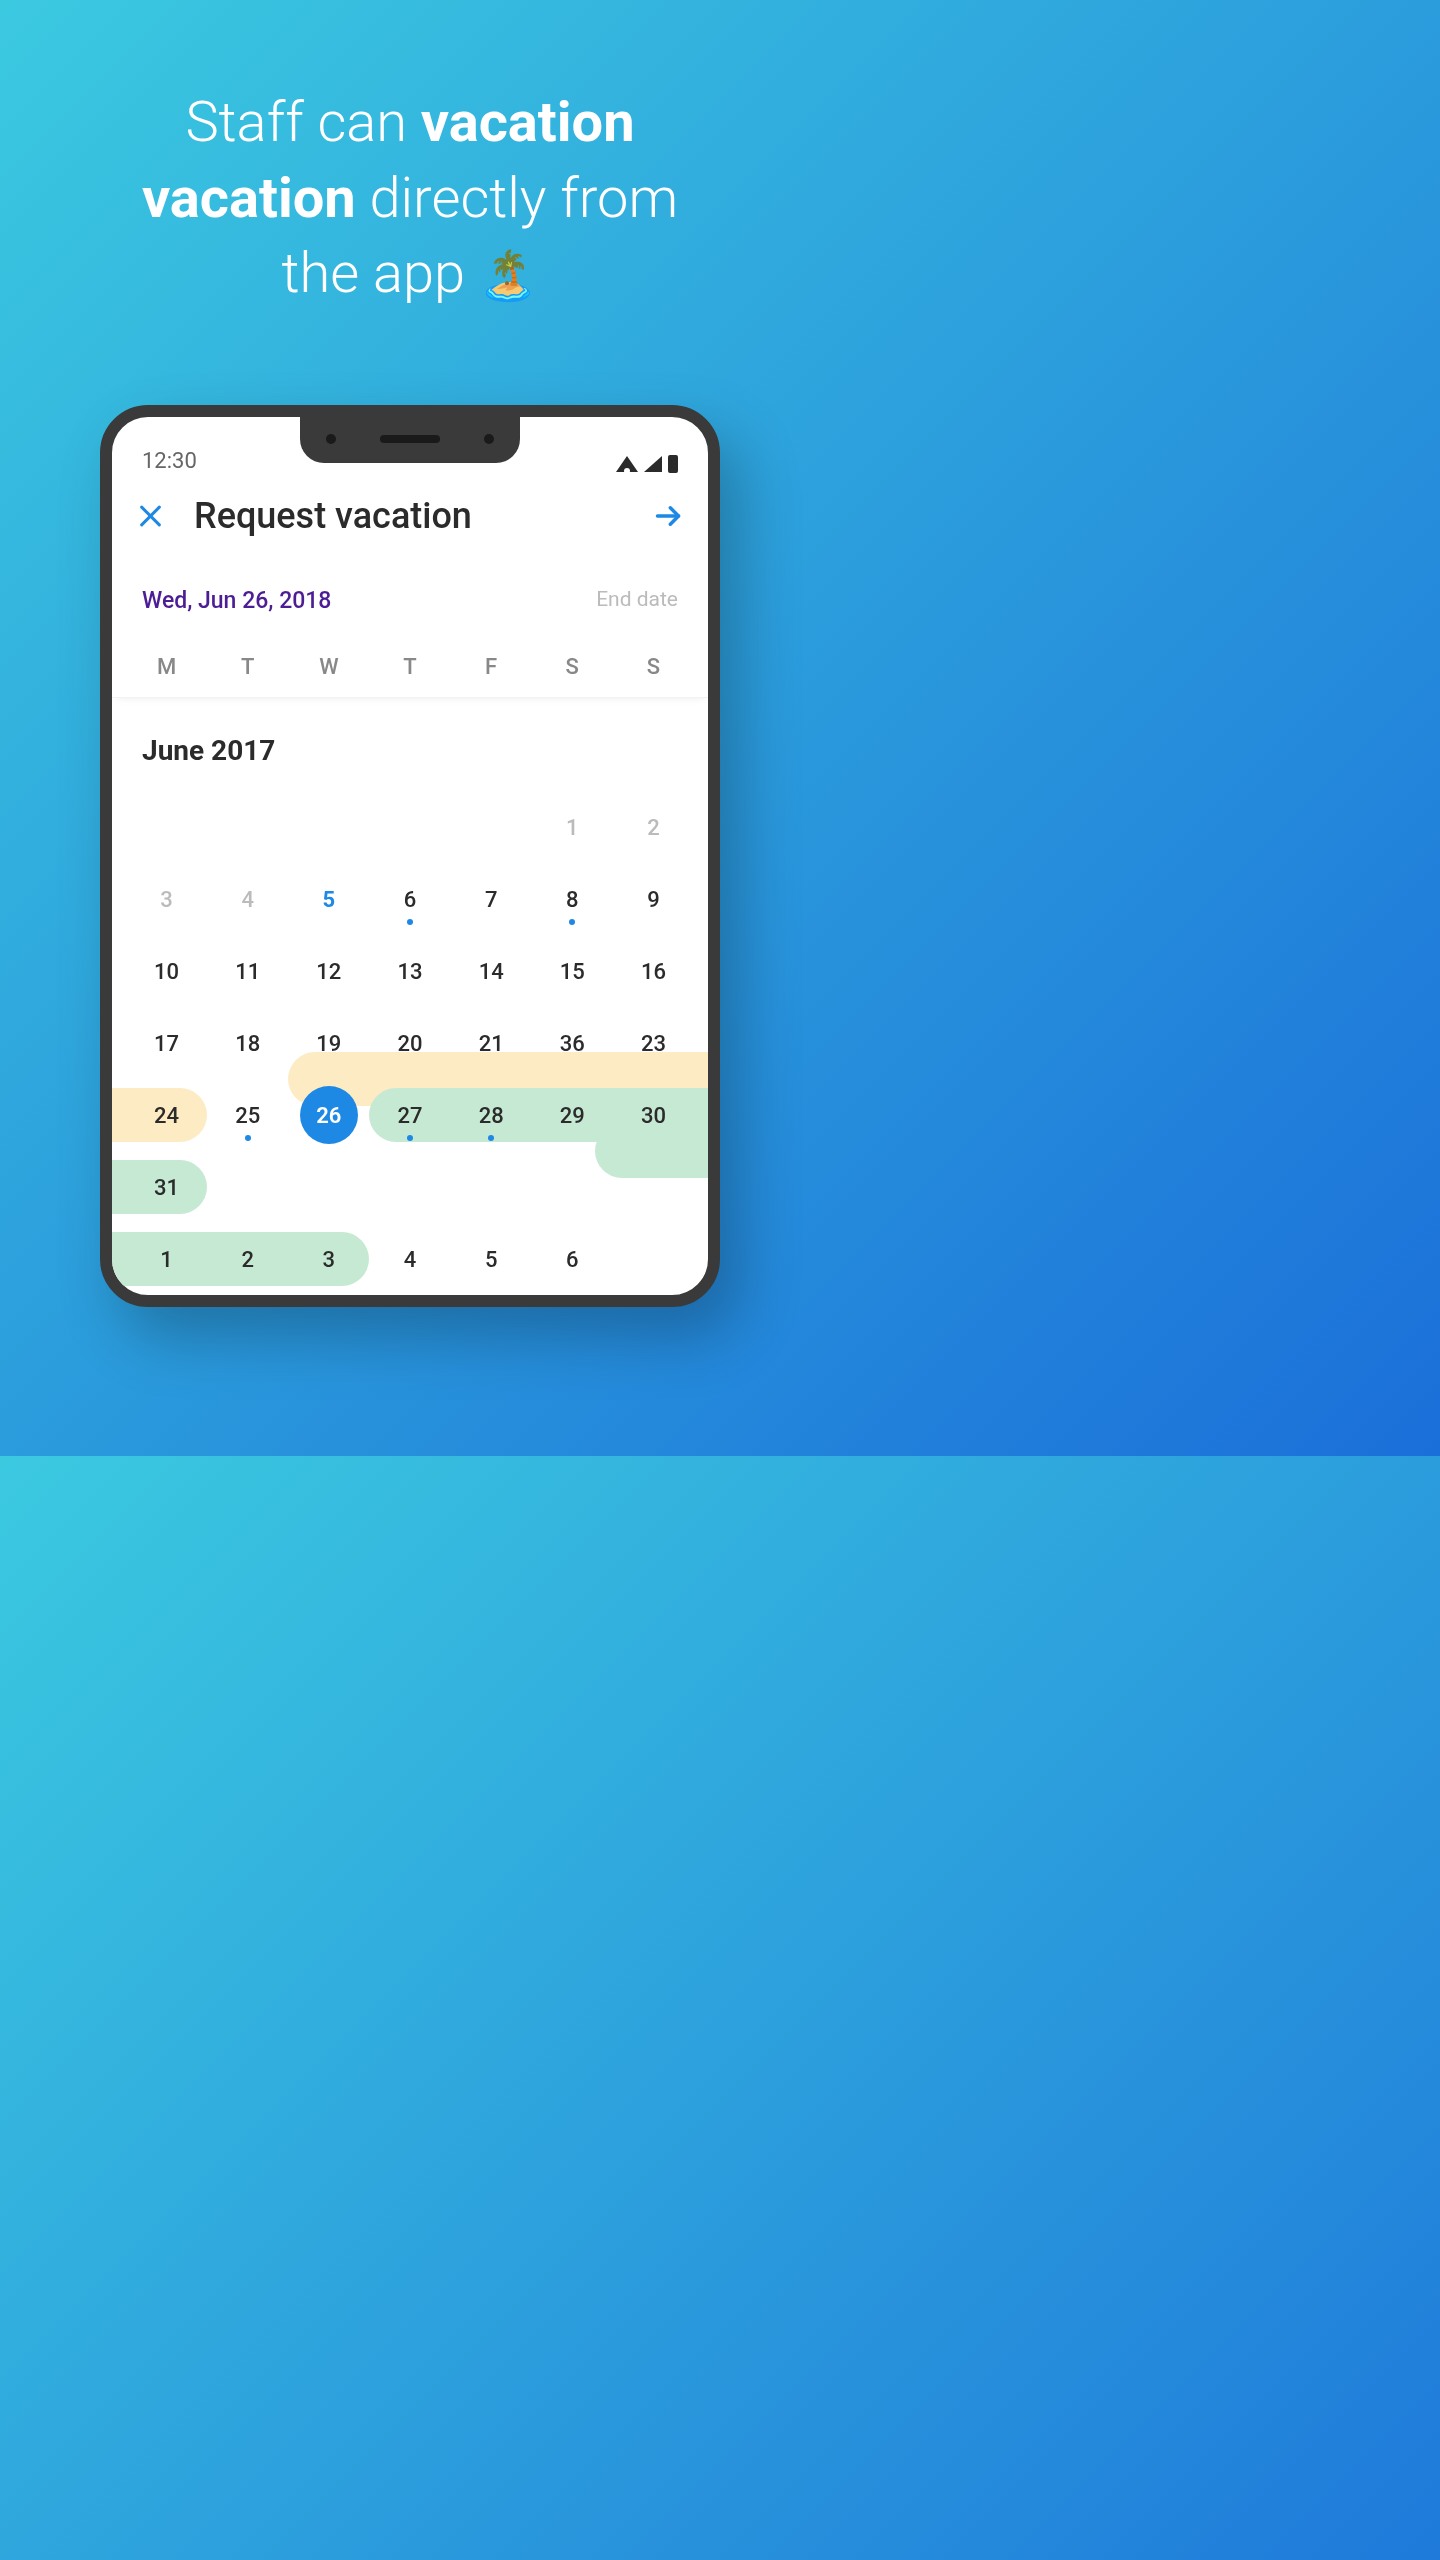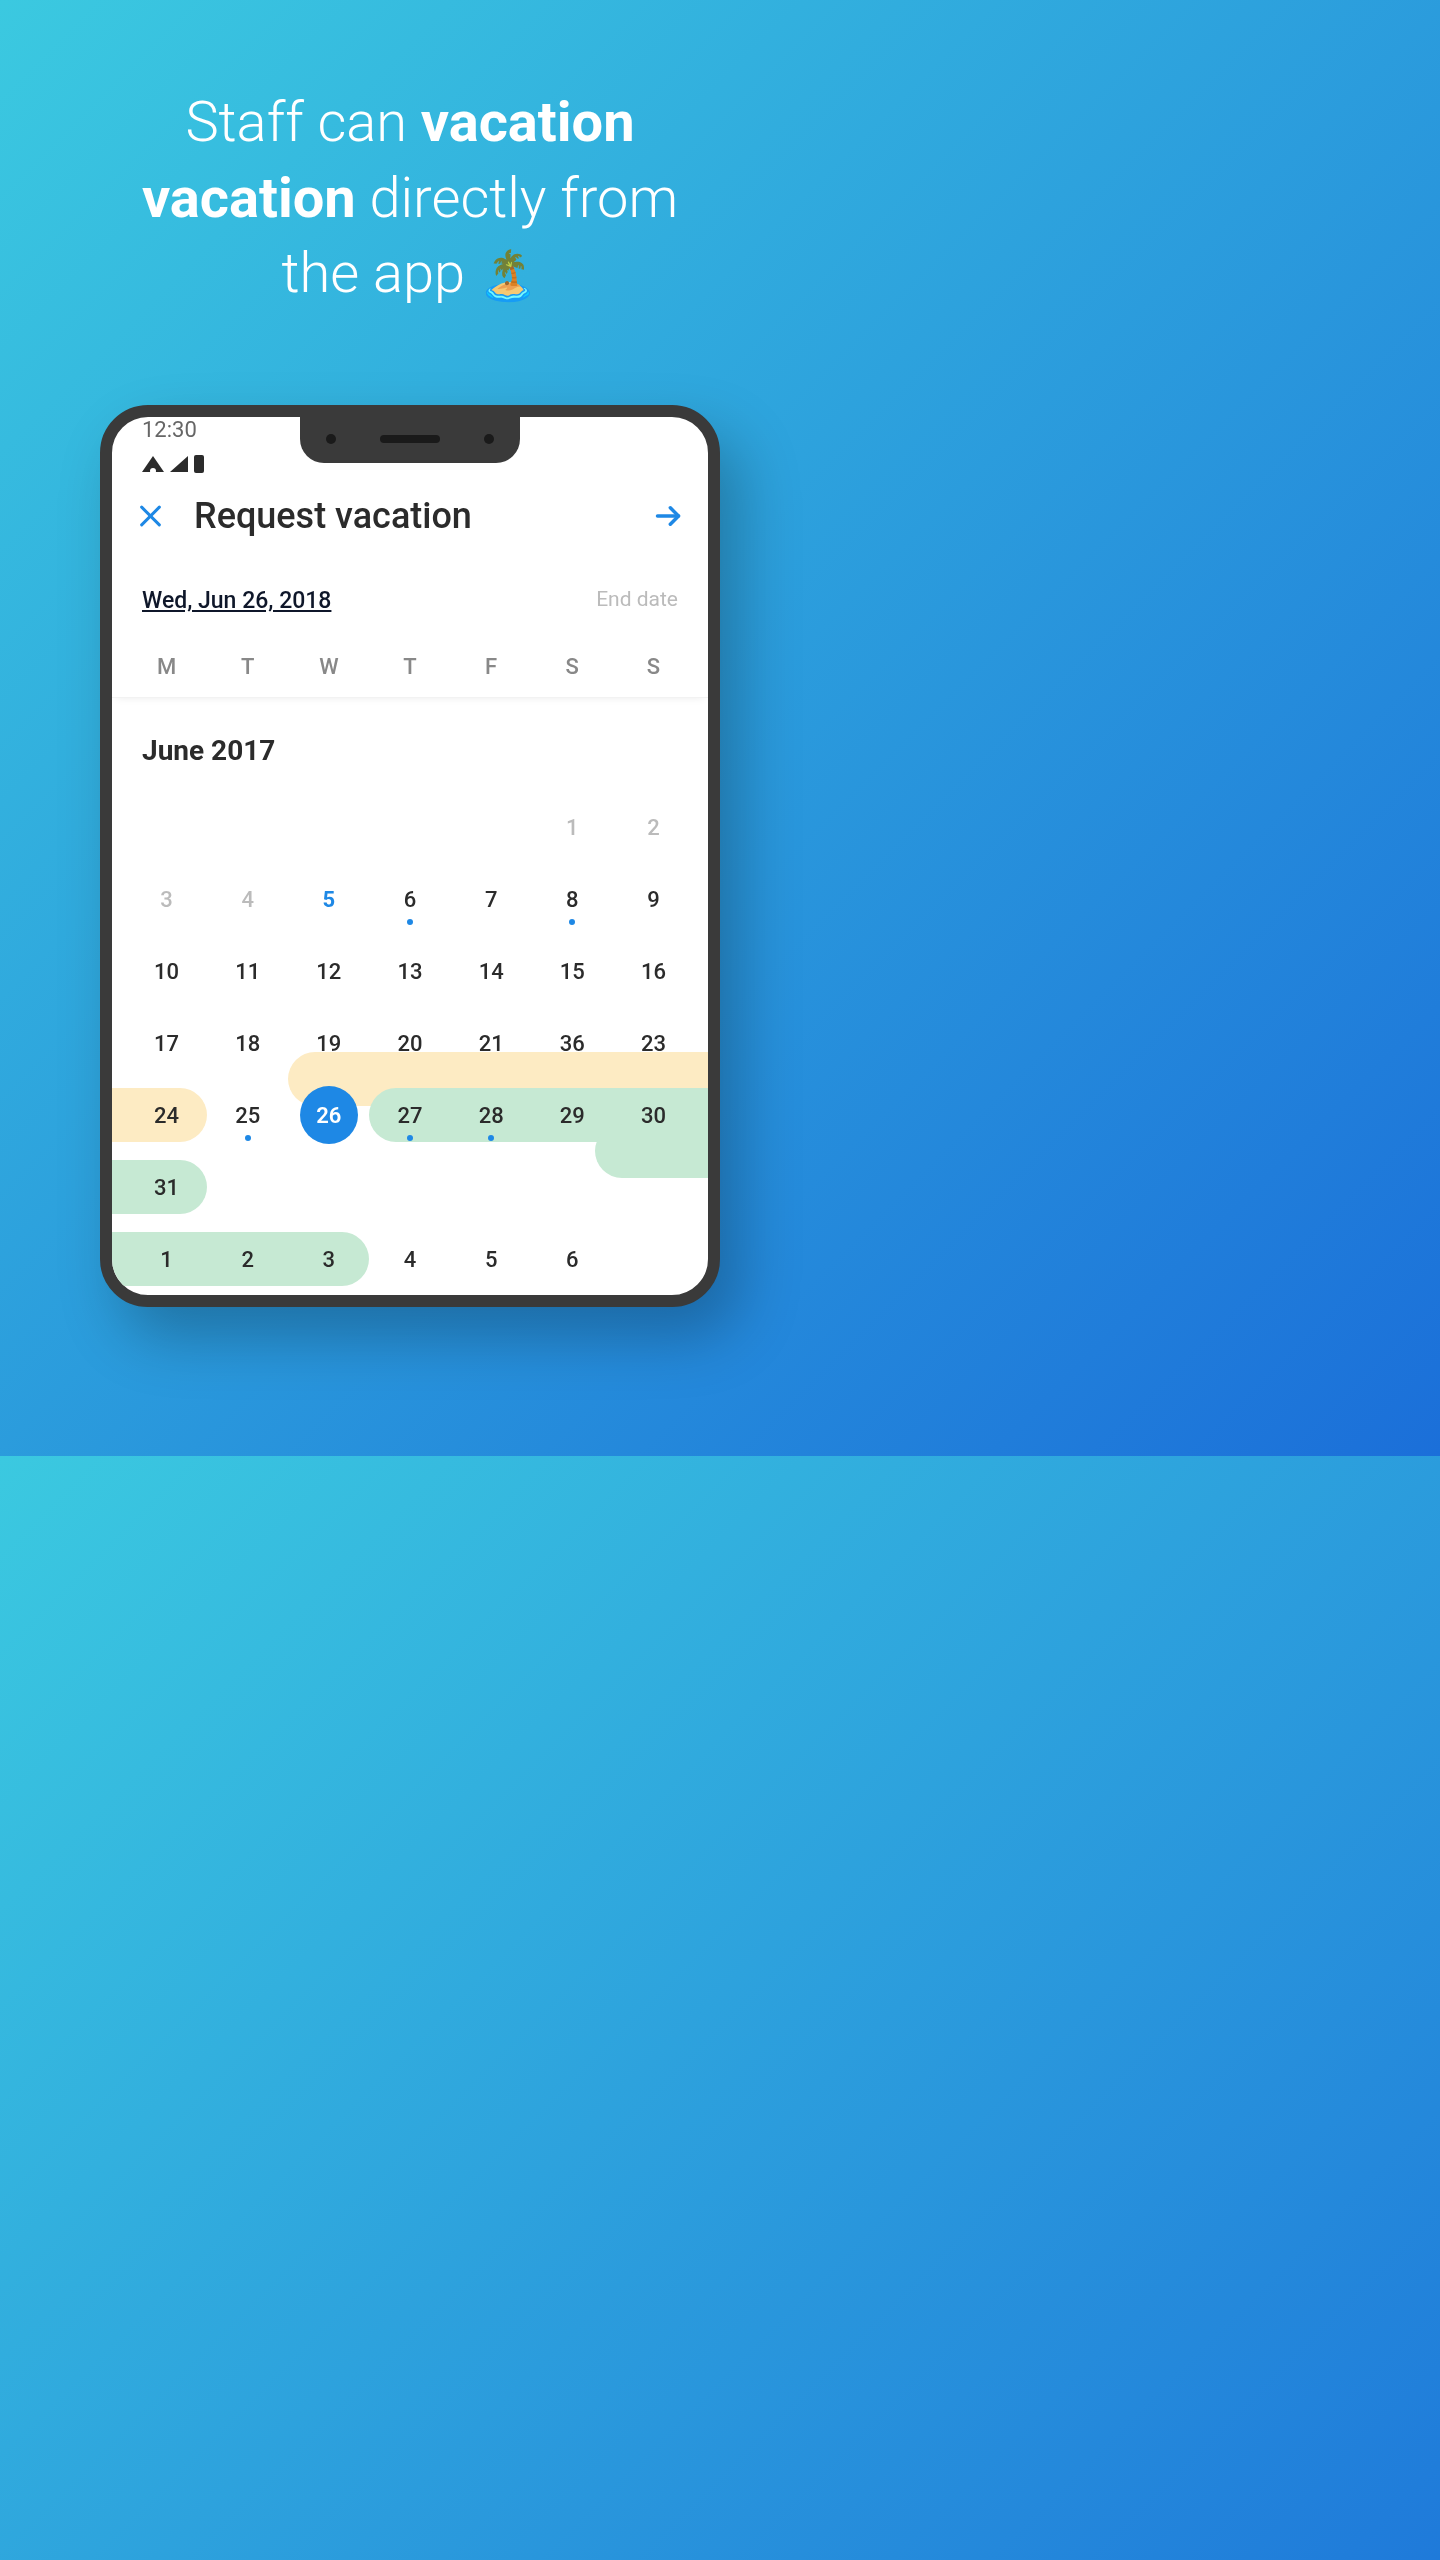--- a/index.html
+++ b/index.html
@@ -47,25 +47,24 @@
   display: flex;
   align-items: center;
   justify-content: center;
   gap: 44px;
 }
 .notch-dot { width: 10px; height: 10px; background: #1a1a1a; border-radius: 50%; }
 .notch-speaker { width: 60px; height: 8px; background: #1a1a1a; border-radius: 4px; }
 .status-bar {
   height: 56px;
   display: flex;
-  align-items: flex-start;
+  align-items: flex-end;
   justify-content: space-between;
   padding: 0 30px;
   position: relative;
-  flex-direction: column;
 }
 .status-time { font-size: 22px; color: #666; font-weight: 400; }
 .status-icons { display: flex; align-items: center; gap: 6px; }
 .wifi-icon { width: 0; height: 0; border-left: 11px solid transparent; border-right: 11px solid transparent; border-bottom: 16px solid #2b2b2b; position: relative; }
 .wifi-icon::after { content: ''; position: absolute; top: 12px; left: -3px; width: 6px; height: 6px; background: #fff; border-radius: 50%; }
 .cell-icon { width: 0; height: 0; border-style: solid; border-width: 0 0 16px 18px; border-color: transparent transparent #2b2b2b transparent; }
 .batt-icon { width: 10px; height: 18px; background: #2b2b2b; border-radius: 2px; }
 .app-header {
   display: flex;
   align-items: center;
@@ -80,21 +79,21 @@
 .close-x::before { transform: rotate(45deg); }
 .close-x::after { transform: rotate(-45deg); }
 .app-title { font-size: 36px; font-weight: 500; color: #2b2b2b; flex: 1; }
 .arrow-next { width: 28px; height: 28px; position: relative; }
 .arrow-next svg { width: 28px; height: 28px; }
 .date-row {
   display: flex;
   justify-content: space-between;
   padding: 28px 30px 20px;
 }
-.start-date { font-size: 23px; color: #0f172a; font-weight: 500; text-decoration: underline; }
+.start-date { font-size: 23px; color: #4c1d95; font-weight: 500; }
 .end-date { font-size: 21px; color: #bbb; font-weight: 400; }
 .dow-row {
   display: grid;
   grid-template-columns: repeat(7, 1fr);
   padding: 20px 14px 18px;
   border-bottom: 1px solid rgba(0,0,0,0.05);
   box-shadow: 0 4px 8px -4px rgba(0,0,0,0.08);
 }
 .dow-cell { text-align: center; font-size: 22px; color: #888; font-weight: 500; }
 .month-block { padding: 0 14px; }

